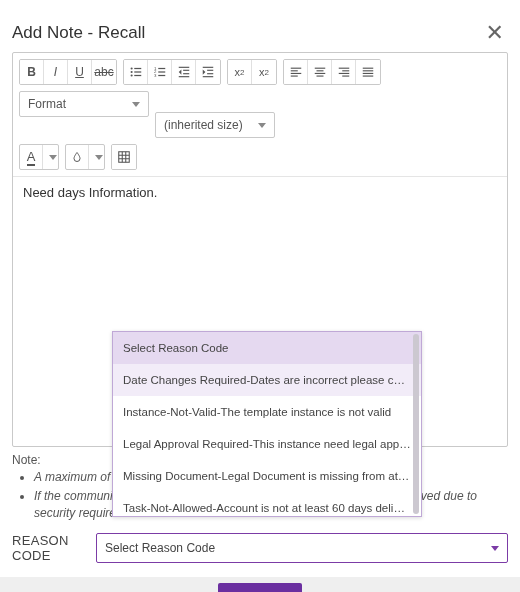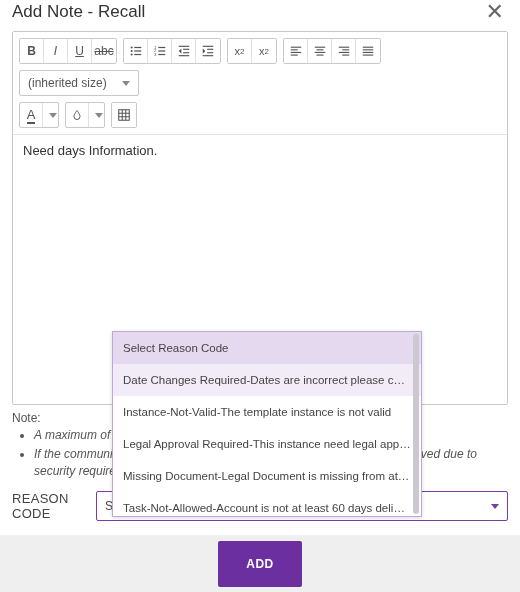--- a/index.html
+++ b/index.html
@@ -9,21 +9,21 @@
     font-size: 13px;
     color: #333;
     background: #fff;
     width: 520px;
     height: 592px;
     overflow: hidden;
   }
   .modal { width: 520px; position: relative; }
   .header {
     display: flex; align-items: center; justify-content: space-between;
-    padding: 1px 12px 4px 12px;
+    padding: 22px 12px 4px 12px;
   }
   .header h2 { font-size: 17px; font-weight: 400; margin: 0; color: #333; }
   .close-x { font-size: 22px; color: #666; cursor: pointer; padding: 0 4px; line-height: 1; }
   .editor-wrap {
     margin: 4px 12px 0 12px;
     border: 1px solid #c9c9c9;
     border-radius: 2px;
     position: relative;
   }
   .toolbar-row {
@@ -55,21 +55,21 @@
     height: 26px;
     background: #fff;
     display: flex; align-items: center; justify-content: space-between;
     padding: 0 8px;
     cursor: pointer;
     font-size: 12px;
     color: #555;
   }
   .tb-sel.format { width: 130px; }
   .tb-sel.font   { width: 130px; }
-  .tb-sel.size   { width: 120px; }
+  .tb-sel.size   { width: 120px; margin-top: 21px; }
   .caret {
     width: 0; height: 0;
     border-left: 4px solid transparent;
     border-right: 4px solid transparent;
     border-top: 5px solid #888;
     margin-left: 4px;
   }
   .tb-color {
     border: 1px solid #c9c9c9;
     border-radius: 2px;
@@ -272,20 +272,24 @@
                 <rect x="2" y="6" width="12" height="1.3"></rect>
                 <rect x="2" y="9" width="12" height="1.3"></rect>
                 <rect x="2" y="12" width="12" height="1.3"></rect>
               </g>
             </svg>
         </div>
       </div>
     </div>
 
     <div class="toolbar-row" style="padding-top:0;">
+      <div class="tb-sel format">
+        <span>Format</span>
+        <span class="caret"></span>
+      </div>
       <div class="tb-sel size">
         <span>(inherited size)</span>
         <span class="caret"></span>
       </div>
     </div>
 
     <div class="toolbar-row" style="padding-top:0;">
       <div class="tb-color">
         <div class="slot">
             <span style="border-bottom:2px solid #555;">A</span>

